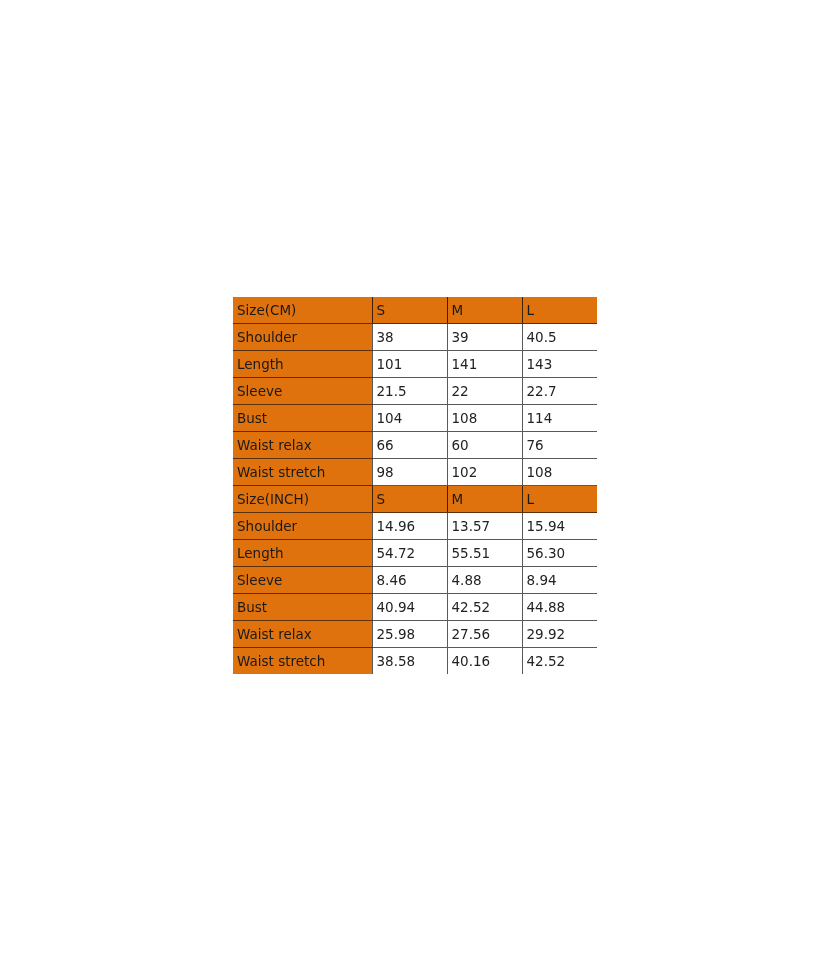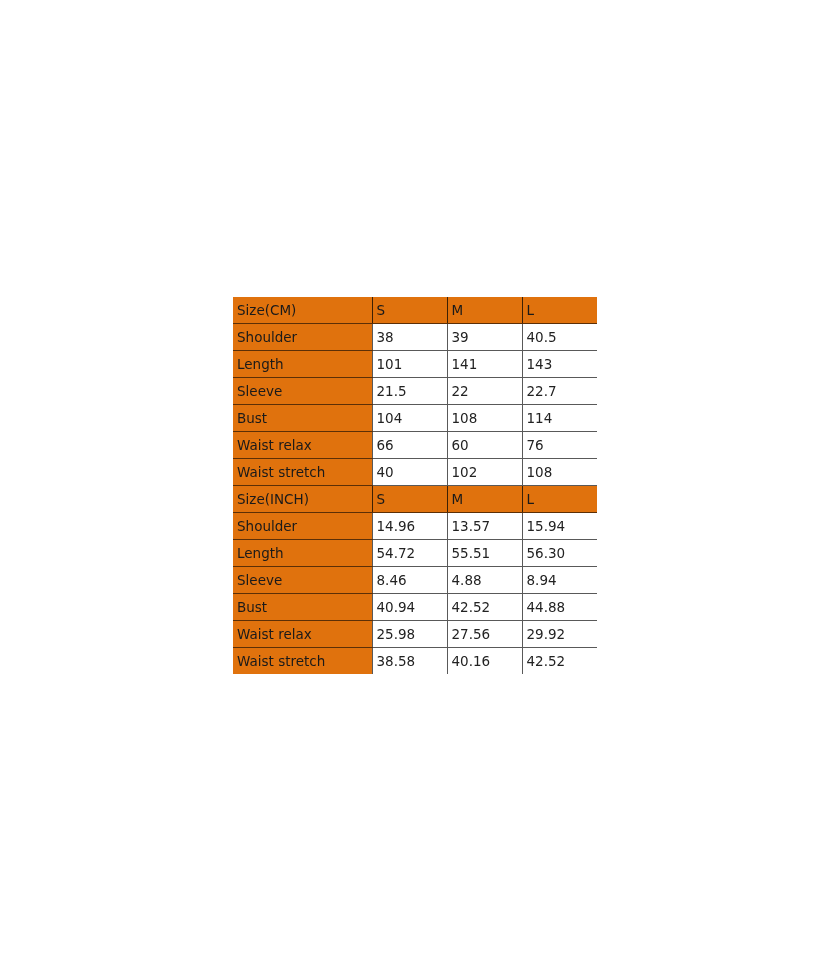--- a/index.html
+++ b/index.html
@@ -120,21 +120,21 @@
         <td class="data-cell">114</td>
       </tr>
       <tr class="data-row">
         <td class="label-cell">Waist relax</td>
         <td class="data-cell">66</td>
         <td class="data-cell">60</td>
         <td class="data-cell">76</td>
       </tr>
       <tr class="data-row">
         <td class="label-cell">Waist stretch</td>
-        <td class="data-cell">40</td>
+        <td class="data-cell">98</td>
         <td class="data-cell">102</td>
         <td class="data-cell">108</td>
       </tr>
       <tr class="header-row">
         <td class="label-cell">Size(INCH)</td>
         <td class="data-cell">S</td>
         <td class="data-cell">M</td>
         <td class="data-cell">L</td>
       </tr>
       <tr class="data-row below-header">

